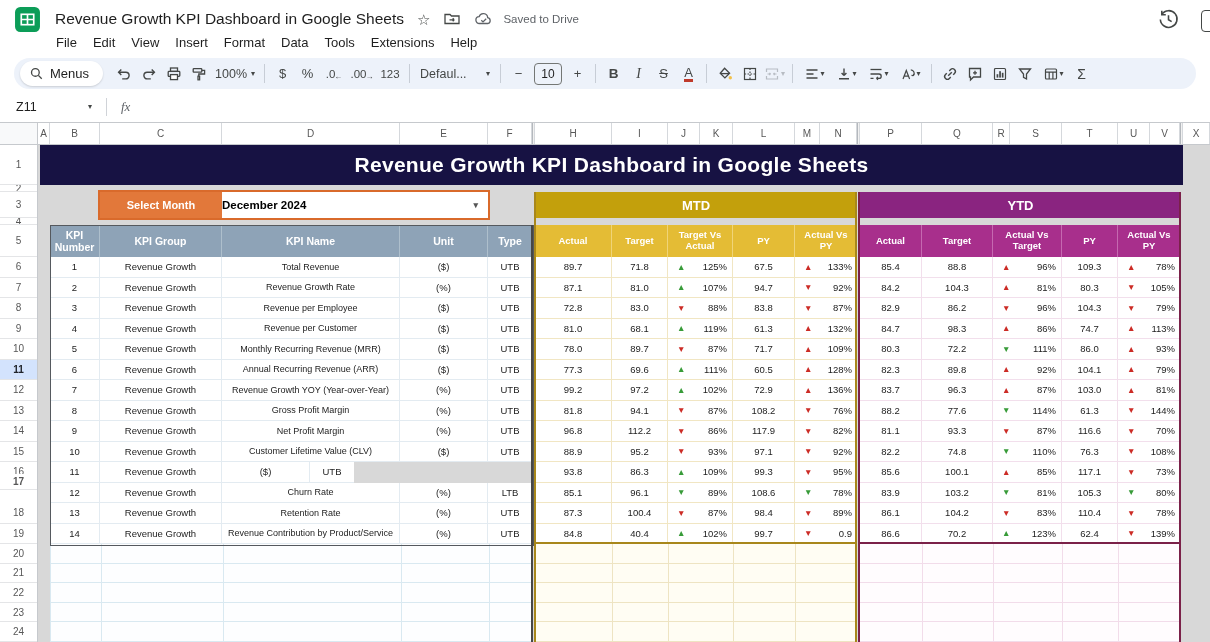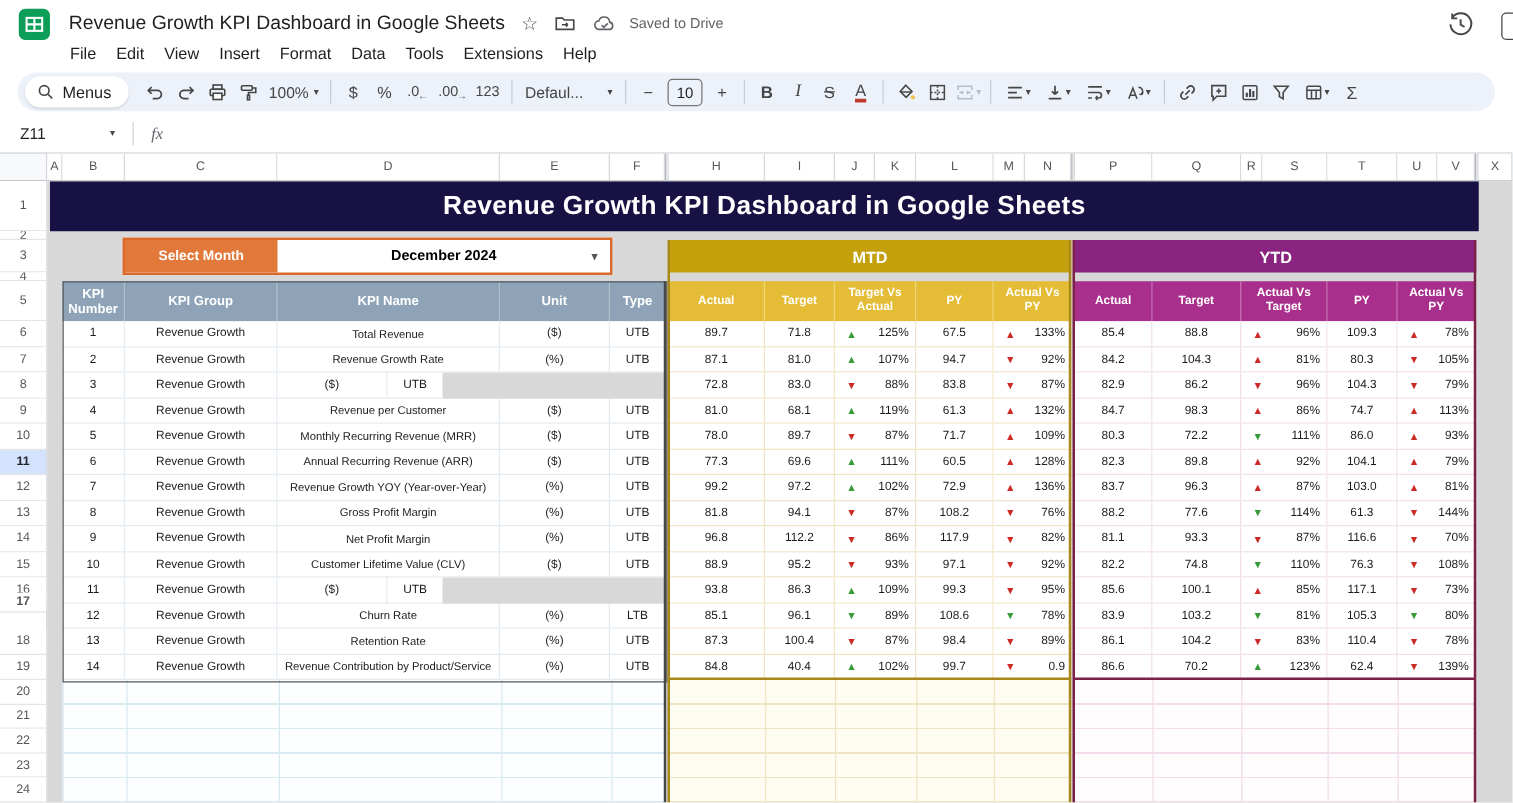--- a/index.html
+++ b/index.html
@@ -54,21 +54,21 @@
   .rowhdrs{position:absolute;left:0;top:145px;width:38px;height:497px;background:#fff;border-right:1px solid #c6c9cd;box-sizing:border-box;}
   .rowh{position:absolute;left:0;width:37px;color:#575757;font-size:10px;display:flex;align-items:center;justify-content:center;
     border-bottom:1px solid #e4e5e7;box-sizing:border-box;overflow:hidden;background:#fff;}
   .rowh.sel{background:#d3e3fd;color:#20242b;font-weight:bold;}
   
   .canvas{position:absolute;left:38px;top:145px;width:1172px;height:497px;background:#d8d8d8;overflow:hidden;}
   .banner{position:absolute;left:2px;top:0;width:1143px;height:40px;background:#171243;color:#fff;font-weight:bold;
     font-size:21px;display:flex;align-items:center;justify-content:center;letter-spacing:.3px;}
   .monthctl{position:absolute;left:60px;top:45px;width:392px;height:30px;border:2px solid #d96a2b;display:flex;box-sizing:border-box;background:#fff;}
   .monthlabel{width:122px;background:#e2783a;color:#fff;font-weight:bold;font-size:11px;display:flex;align-items:center;justify-content:center;}
-  .monthvalue{flex:1;position:relative;display:flex;align-items:center;justify-content:center;font-weight:bold;font-size:11.5px;color:#000;}
+  .monthvalue{flex:1;position:relative;display:flex;align-items:center;justify-content:flex-start;font-weight:bold;font-size:11.5px;color:#000;}
   .ddarrow{position:absolute;right:10px;font-size:9px;color:#555;}
   .band{position:absolute;top:47px;height:26px;color:#fff;font-weight:bold;font-size:13px;display:flex;align-items:center;justify-content:center;}
   .band.mtd{left:497px;width:322px;background:#c3a00c;}
   .band.ytd{left:822px;width:321px;background:#8a2480;}
   .thead{position:absolute;top:80px;height:32px;display:flex;}
   .hc{display:flex;align-items:center;justify-content:center;text-align:center;font-weight:bold;color:#fff;
     box-sizing:border-box;line-height:1.15;padding:0 2px;}
   .lhc{background:#8ea3b7;font-size:10.5px;border-right:1px solid #aebfcc;}
   .mhc{background:#e4bc35;font-size:9.5px;border-right:1px solid #f0d478;}
   .yhc{background:#a82f8c;font-size:9.5px;border-right:1px solid #c express;}
@@ -412,20 +412,21 @@
       <div class="trow">
         <div class="cell lc" style="width: 50px;">2</div>
         <div class="cell lc" style="width: 122px;">Revenue Growth</div>
         <div class="cell lc nm" style="width: 178px; text-align: right;">Revenue Growth Rate</div>
         <div class="cell lc" style="width: 88px;">(%)</div>
         <div class="cell lc" style="width: 44px;">UTB</div>
       </div>
       <div class="trow">
         <div class="cell lc" style="width: 50px;">3</div>
         <div class="cell lc" style="width: 122px;">Revenue Growth</div>
+        <div class="cell lc nm" style="width: 178px;">Revenue per Employee</div>
         <div class="cell lc" style="width: 88px;">($)</div>
         <div class="cell lc" style="width: 44px;">UTB</div>
       </div>
       <div class="trow">
         <div class="cell lc" style="width: 50px;">4</div>
         <div class="cell lc" style="width: 122px;">Revenue Growth</div>
         <div class="cell lc nm" style="width: 178px;">Revenue per Customer</div>
         <div class="cell lc" style="width: 88px;">($)</div>
         <div class="cell lc" style="width: 44px;">UTB</div>
       </div>

